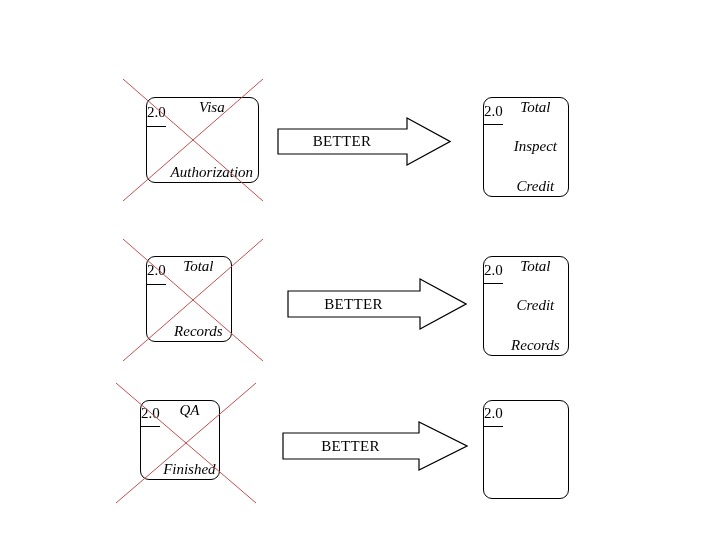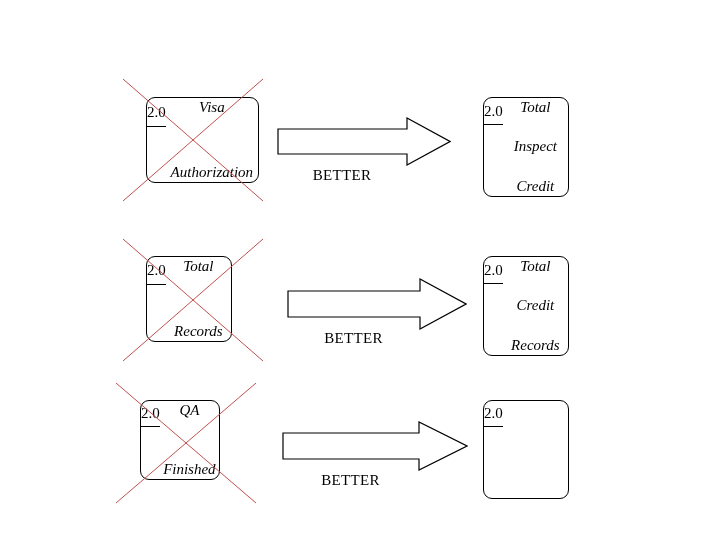--- a/index.html
+++ b/index.html
@@ -68,21 +68,20 @@
     position: absolute;
   }
   .arrow svg { display: block; }
   .arrow-label {
     position: absolute;
     font-size: 15px;
     line-height: 1;
     letter-spacing: 0.3px;
     white-space: nowrap;
     text-align: center;
-    margin-top: 34px;
   }
 </style>
 </head>
 <body>
 
 <div id="canvas">
 
   <div class="proc-box" style="left:146px; top:97px; width:113px; height:86px;">
     <div class="proc-id" style="height:29px;">2.0</div>
     <div class="proc-body">

